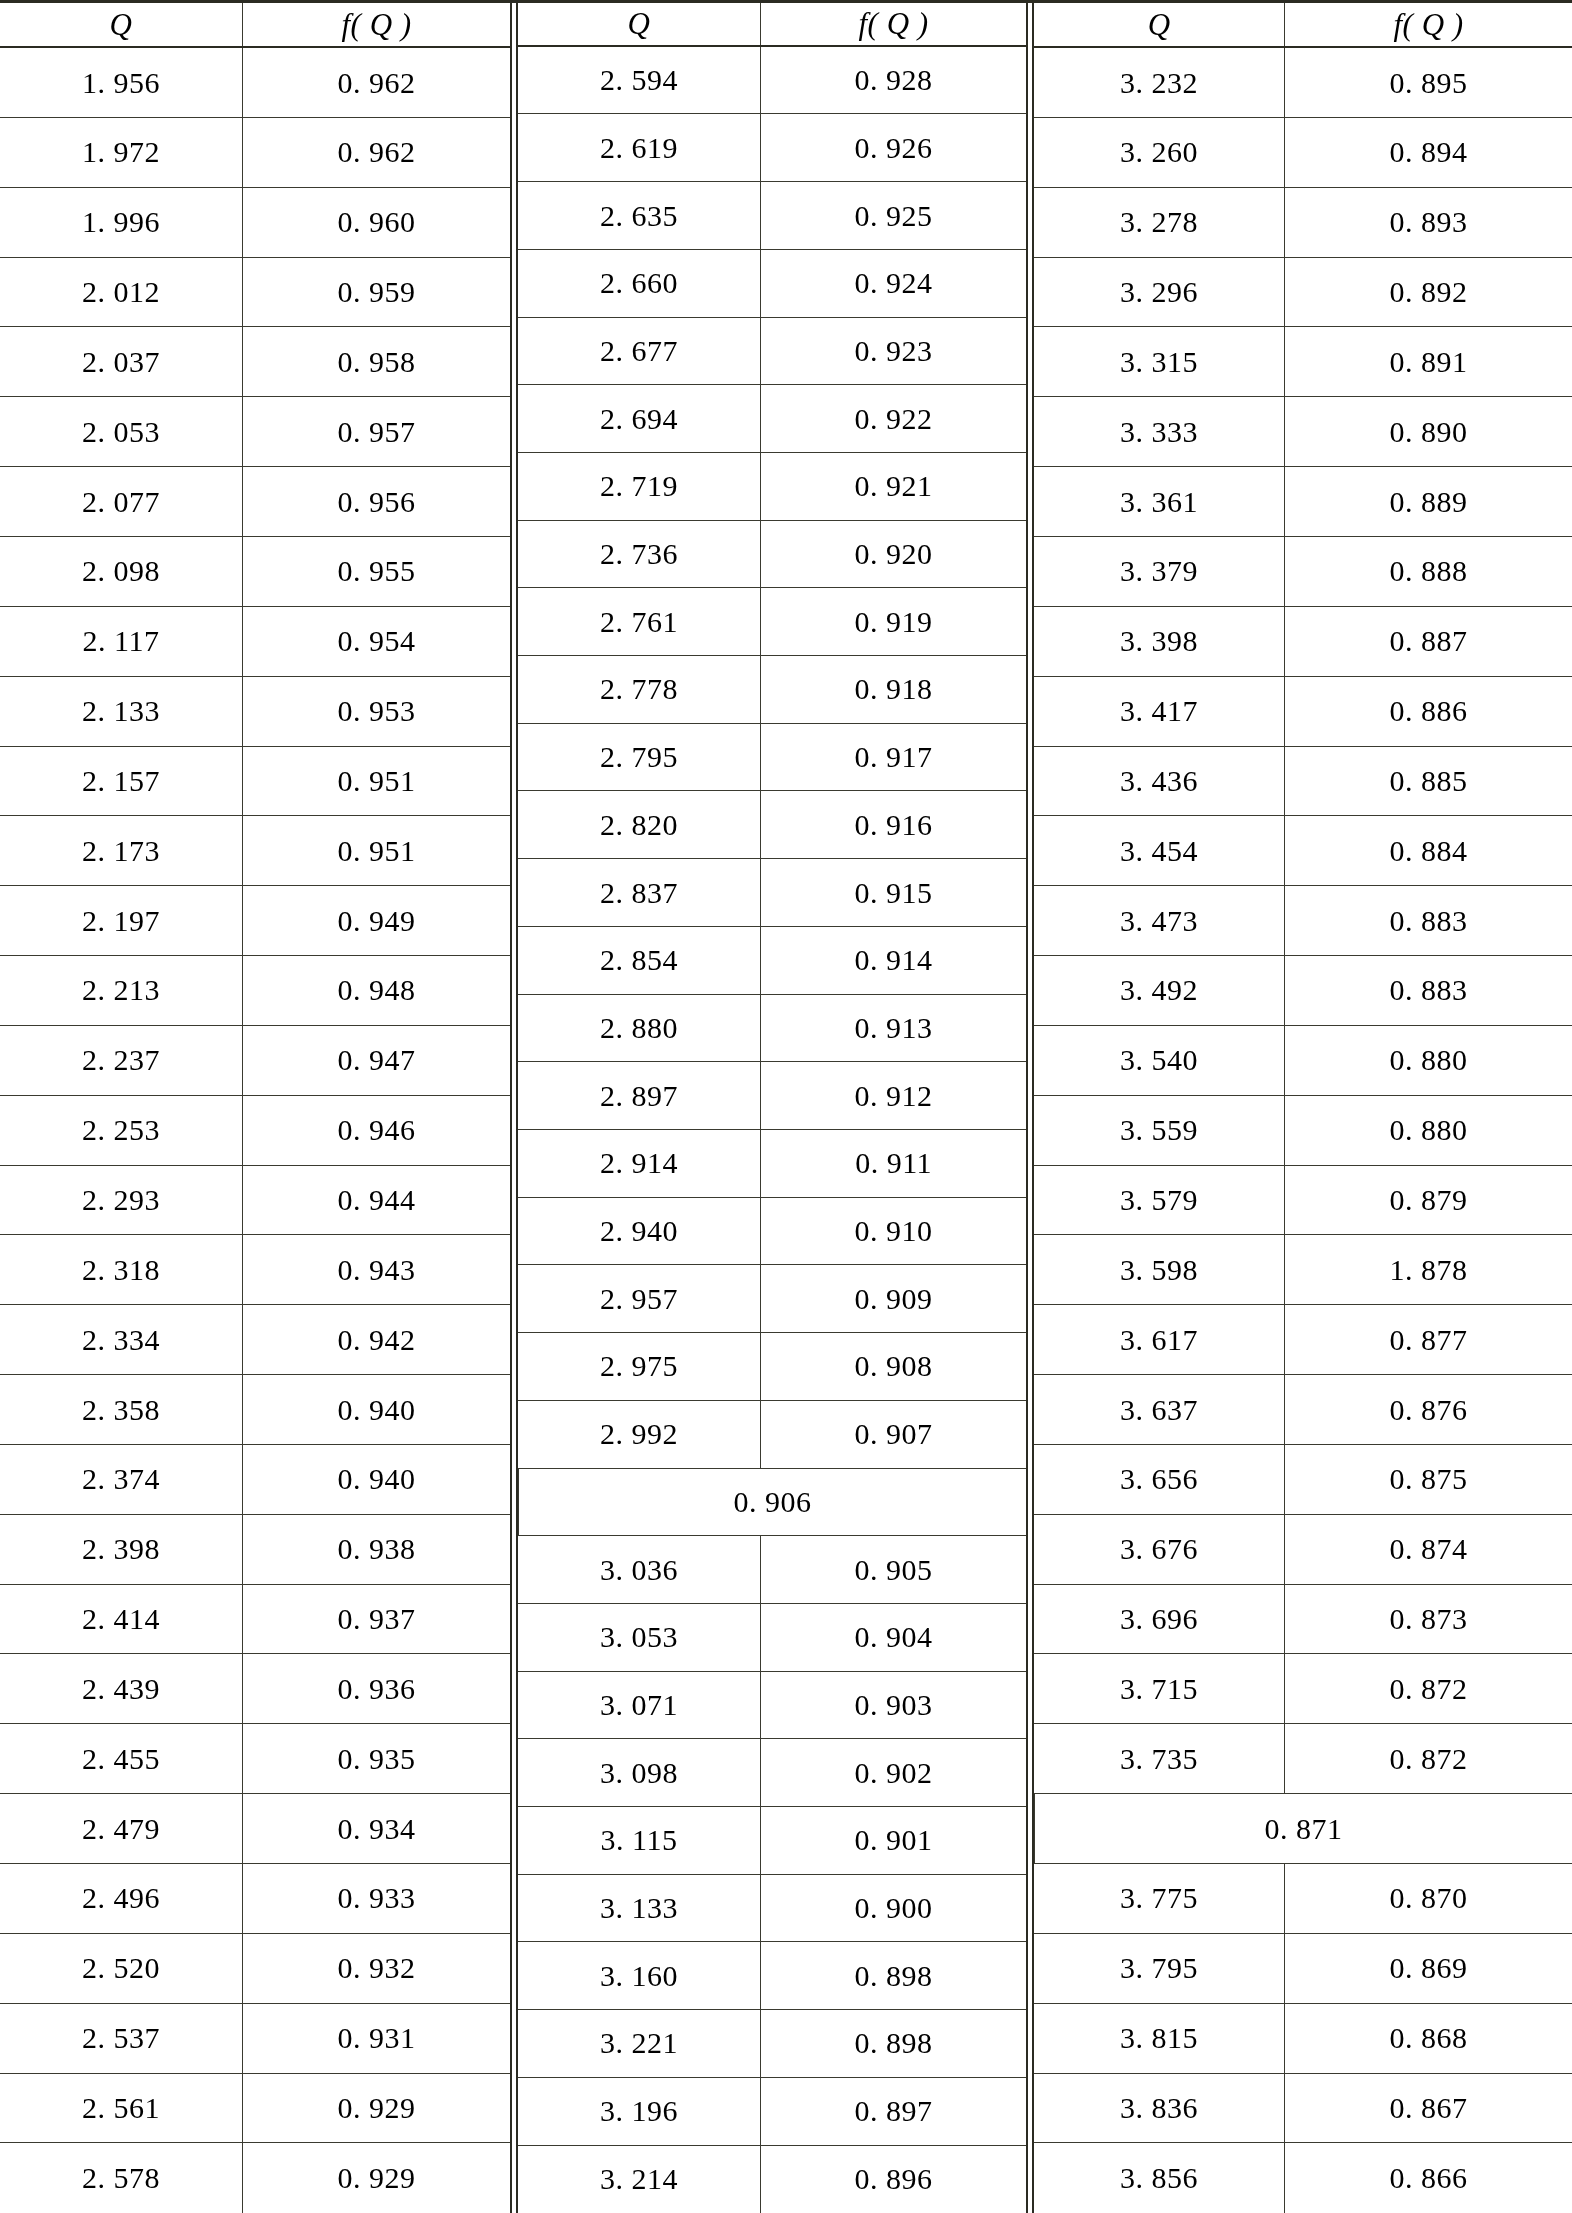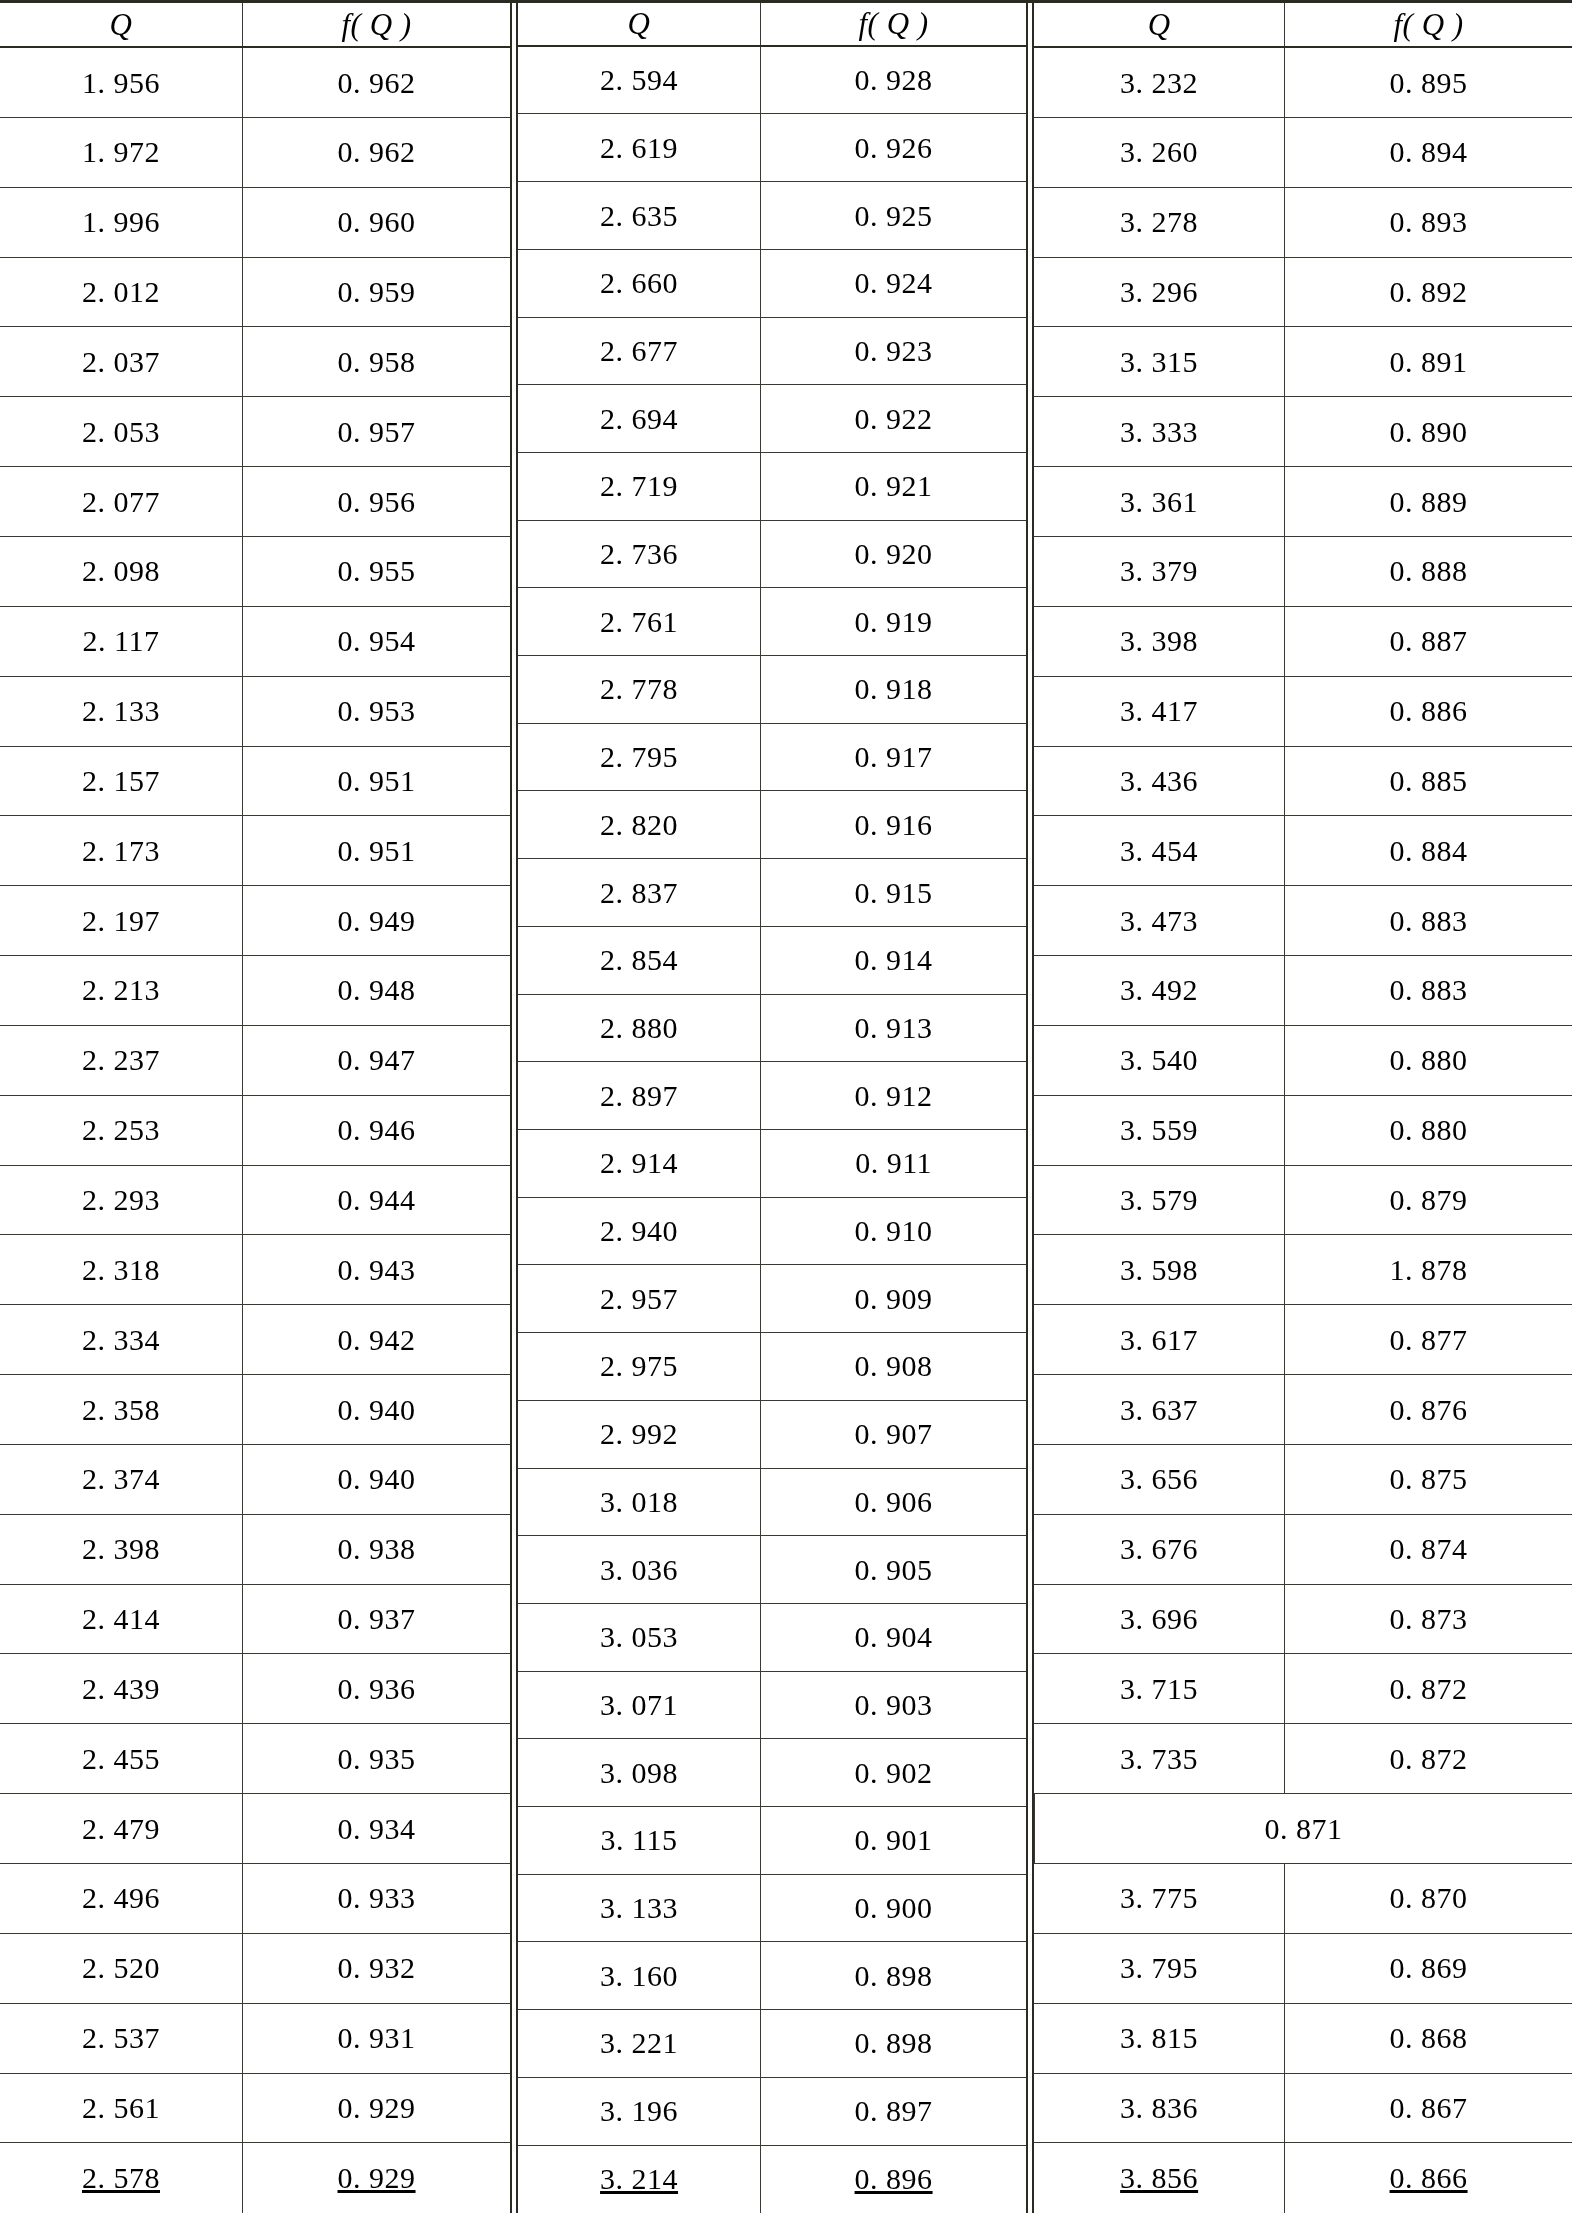--- a/index.html
+++ b/index.html
@@ -50,21 +50,20 @@
     border-bottom: 1.6px solid #3a3a30;
     height: 74.5px;
     align-items: center;
   }
   .row.header {
     height: 48px;
     border-bottom: 2px solid #2b2b22;
   }
   .row.last {
     border-bottom: none;
-    text-decoration: underline;
   }
 
   .cell {
     box-sizing: border-box;
     text-align: center;
     font-size: 30px;
     line-height: 1;
     letter-spacing: 0.5px;
     white-space: nowrap;
   }
@@ -307,21 +306,20 @@
       </div>
       <div class="row">
         <div class="cell q">2. 975</div>
         <div class="cell fq">0. 908</div>
       </div>
       <div class="row">
         <div class="cell q">2. 992</div>
         <div class="cell fq">0. 907</div>
       </div>
       <div class="row">
-        <div class="cell q">3. 018</div>
         <div class="cell fq">0. 906</div>
       </div>
       <div class="row">
         <div class="cell q">3. 036</div>
         <div class="cell fq">0. 905</div>
       </div>
       <div class="row">
         <div class="cell q">3. 053</div>
         <div class="cell fq">0. 904</div>
       </div>

